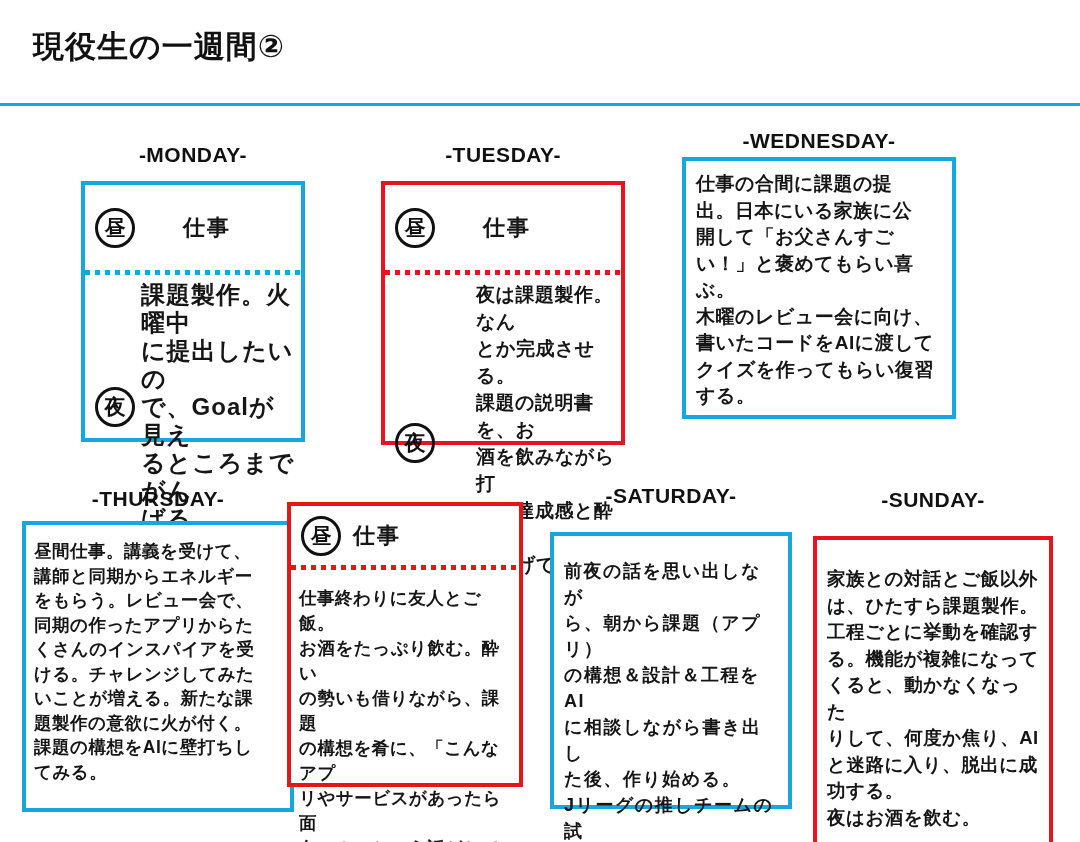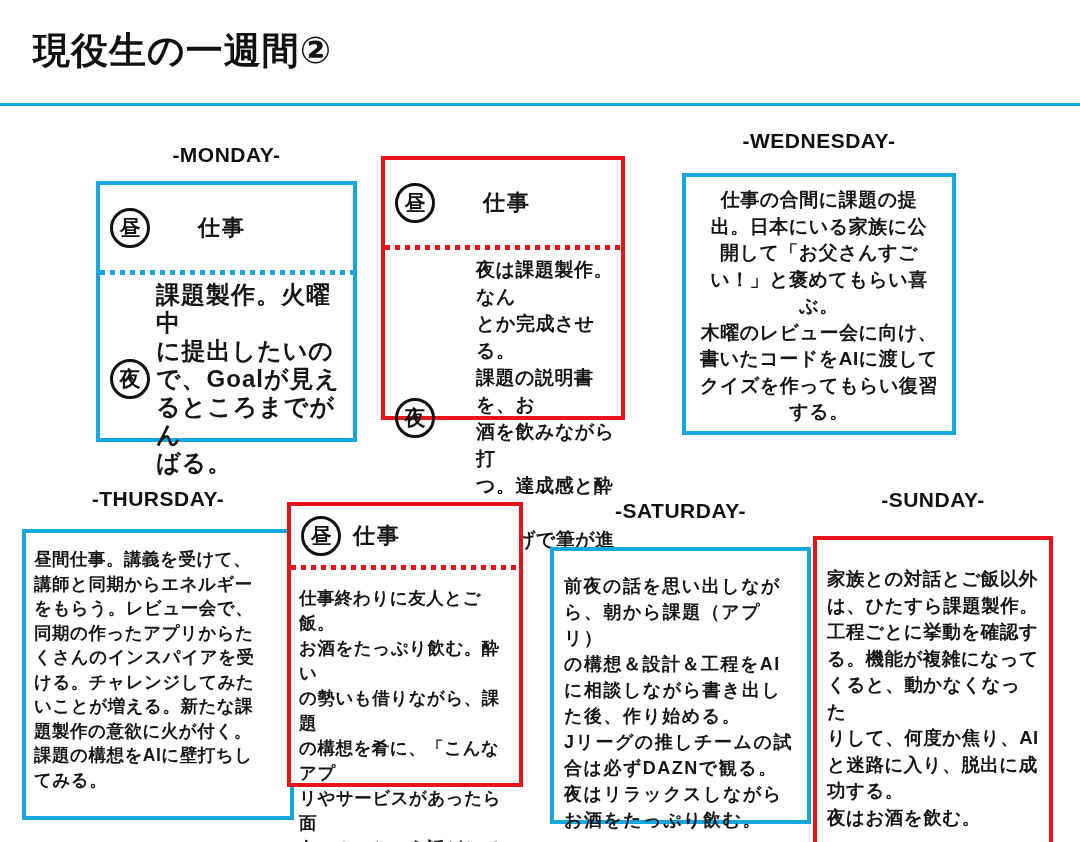--- a/index.html
+++ b/index.html
@@ -9,40 +9,40 @@
   }
   *{margin:0;padding:0;box-sizing:border-box;}
   html,body{background:#fff;}
   body{
     width:1080px;height:842px;position:relative;overflow:hidden;
     font-family:"Liberation Sans","DejaVu Sans",sans-serif;
     color:var(--ink);
   }
   .page-title{
     position:absolute;left:33px;top:26px;
-    font-size:37px;font-weight:bold;letter-spacing:1px;color:#111;text-align:center;
+    font-size:31px;font-weight:bold;letter-spacing:1px;color:#111;text-align:center;
   }
   .title-rule{
     position:absolute;left:0;top:103px;width:1080px;height:3px;
     background:var(--c-blue);
   }
   .group{position:absolute;}
   .blue{--accent:var(--c-blue);}
   .red{--accent:var(--c-red);}
   .day-label{
     text-align:center;font-size:21px;font-weight:800;letter-spacing:.5px;
     color:#111;height:25px;line-height:25px;white-space:nowrap;
   }
   .card{
     border:4px solid var(--accent);background:#fff;
     display:flex;flex-direction:column;width:100%;
   }
   .g-mon .card,.g-tue .card{margin-top:14px;}
-  .g-wed .card{margin-top:20px;text-align:center;}
-  .g-thu .card{margin-top:18px;}
+  .g-wed .card{margin-top:4px;}
+  .g-thu .card{margin-top:10px;}
   .g-fri .card{margin-top:15px;}
   .g-sat .card,.g-sun .card{margin-top:24px;}
 
   .day-row{display:flex;align-items:center;padding-left:10px;flex:0 0 auto;}
   .g-mon .day-row,.g-tue .day-row{height:85px;}
   .g-fri .day-row{height:59px;}
   .circle{
     width:40px;height:40px;border:3px solid #111;border-radius:50%;
     display:flex;align-items:center;justify-content:center;
     font-size:21px;font-weight:bold;flex:0 0 auto;color:#111;
@@ -60,26 +60,26 @@
   .g-mon .night-text{font-size:24px;line-height:28px;letter-spacing:1px;}
   .g-tue .night-text{font-size:19px;line-height:27px;letter-spacing:.5px;margin-left:41px;}
 
   .body-text{font-weight:bold;white-space:pre-line;}
   .g-wed .body-text{padding:10px 10px;font-size:19px;line-height:26.5px;letter-spacing:.5px;}
   .g-thu .body-text{padding:14px 8px;font-size:17.5px;line-height:24.5px;letter-spacing:.5px;}
   .g-fri .body-text{padding:16px 8px;font-size:17.5px;line-height:25px;letter-spacing:.5px;}
   .g-sat .body-text{padding:22px 10px;font-size:18px;line-height:26px;letter-spacing:1.5px;}
   .g-sun .body-text{padding:26px 10px;font-size:18.5px;line-height:26.5px;letter-spacing:.5px;}
 
-  .g-mon{left:81px;top:142px;width:261px;margin-left:15px;}
+  .g-mon{left:81px;top:142px;width:224px;}
   .g-tue{left:381px;top:142px;width:244px;}
   .g-wed{left:682px;top:128px;width:274px;}
   .g-thu{left:22px;top:486px;width:272px;}
   .g-fri{left:287px;top:487px;width:236px;}
-  .g-sat{left:550px;top:498px;width:261px;}
+  .g-sat{left:550px;top:483px;width:242px;}
   .g-sun{left:813px;top:487px;width:240px;}
   .g-mon .card{height:261px;}
   .g-tue .card{height:264px;}
   .g-wed .card{height:262px;}
   .g-thu .card{height:291px;}
   .g-fri .card{height:285px;}
   .g-sat .card{height:277px;}
   .g-sun .card{height:366px;align-items:center;}
 </style>
 </head>
@@ -101,20 +101,21 @@
       <span class="night-text">課題製作。火曜中
 に提出したいの
 で、Goalが見え
 るところまでがん
 ばる。</span>
     </div>
   </div>
 </div>
 
 <div class="group g-tue red">
+  <div class="day-label">-TUESDAY-</div>
   <div class="card">
     <div class="day-row">
       <span class="circle">昼</span>
       <span class="day-text">仕事</span>
     </div>
     <div class="dots"></div>
     <div class="night-row">
       <span class="circle">夜</span>
       <span class="night-text">夜は課題製作。なん
 とか完成させる。

